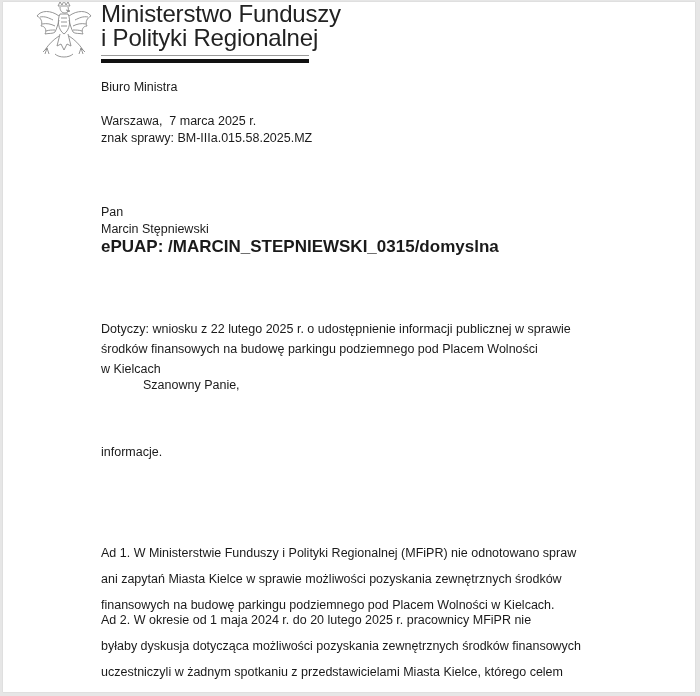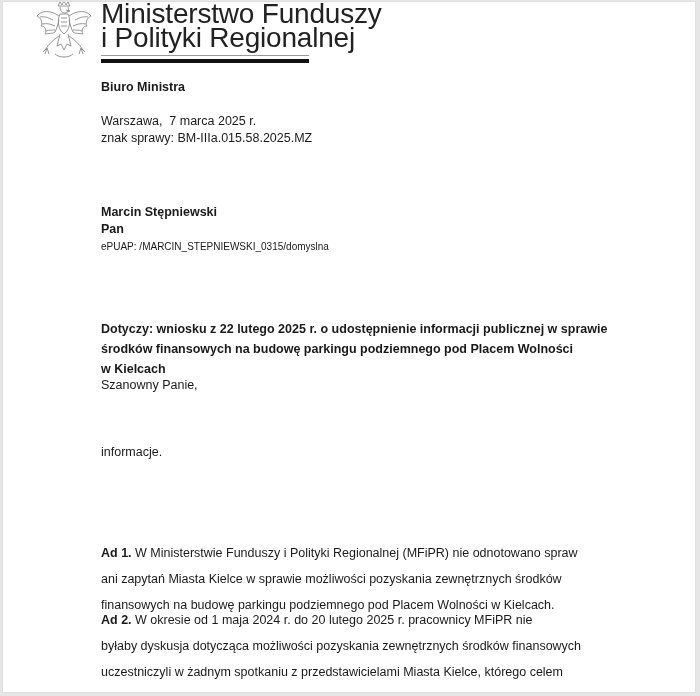--- a/index.html
+++ b/index.html
@@ -30,21 +30,21 @@
       position: absolute;
       left: 30px;
       top: -2px;
       width: 62px;
       height: 64px;
     }
     .ministry-name {
       position: absolute;
       left: 98px;
       top: 0px;
-      font-size: 28px;
+      font-size: 24px;
       line-height: 24px;
       color: #222;
       letter-spacing: -0.2px;
     }
     .rule-thin {
       position: absolute;
       left: 98px;
       top: 53px;
       width: 208px;
       height: 1px;
@@ -58,27 +58,27 @@
       height: 4px;
       background: #111;
     }
     .block {
       position: absolute;
       left: 98px;
       font-size: 12.5px;
       line-height: 17px;
       color: #1a1a1a;
     }
-    .bold { font-weight: bold; }
+    .bold { font-weight: normal; }
     .office { top: 77px; }
     .meta { top: 111px; }
     .recipient { top: 202px; }
-    .recipient .epuap { font-size: 10px; }
+    .recipient .epuap { font-size: 17px; font-weight: bold; }
     .subject { top: 277px; width: 520px; line-height: 20px; margin-top: 40px; }
-    .salutation { top: 375px; }
+    .salutation { top: 375px; margin-left: 42px; }
     .para {
       width: 510px;
       line-height: 26px;
     }
     .intro { top: 437px; }
     .ad1 { top: 527px; margin-top: 11px; }
     .ad2 { top: 605px; }
   </style>
 </head>
 <body>
@@ -120,22 +120,22 @@
   <div class="rule-thick"></div>
 
   <div class="block office bold">Biuro Ministra</div>
 
   <div class="block meta">
     <div style="white-space:pre">Warszawa,  7 marca 2025 r.</div>
     <div>znak sprawy: BM-IIIa.015.58.2025.MZ</div>
   </div>
 
   <div class="block recipient">
+    <div class="bold">Pan</div>
     <div class="bold">Marcin Stępniewski</div>
-    <div class="bold">Pan</div>
     <div class="epuap">ePUAP: /MARCIN_STEPNIEWSKI_0315/domyslna</div>
   </div>
 
   <div class="block subject bold">
     <div>Dotyczy: wniosku z 22 lutego 2025 r. o udostępnienie informacji publicznej w sprawie</div>
     <div>środków finansowych na budowę parkingu podziemnego pod Placem Wolności</div>
     <div>w Kielcach</div>
   </div>
 
   <div class="block salutation">Szanowny Panie,</div>

